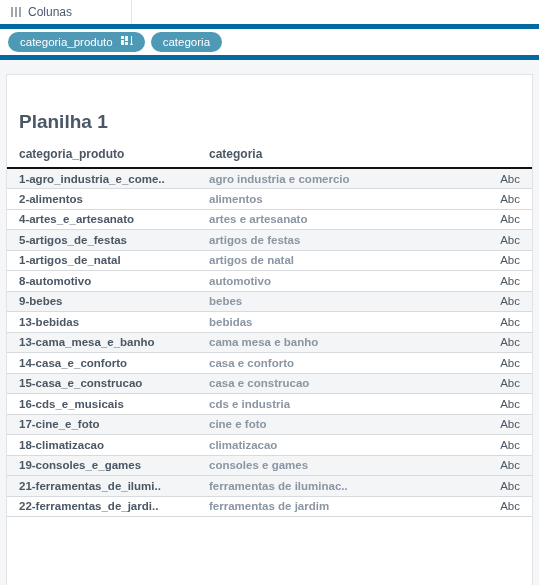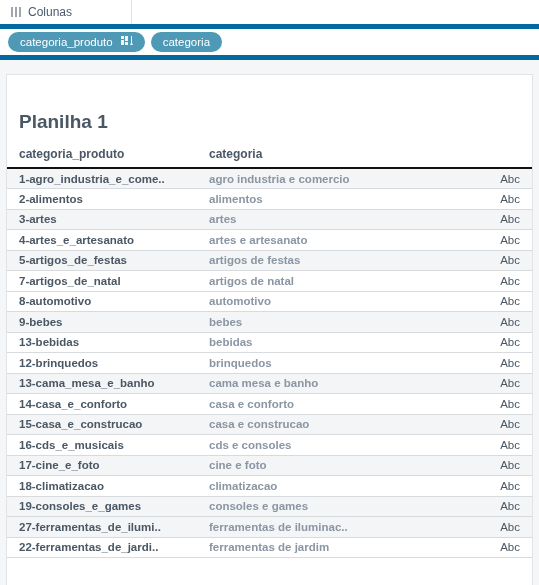--- a/index.html
+++ b/index.html
@@ -175,97 +175,87 @@
             <tr class="alt">
               <td class="c0">1-agro_industria_e_come..</td>
               <td class="c1">agro industria e comercio</td>
               <td class="c2">Abc</td>
             </tr>
             <tr>
               <td class="c0">2-alimentos</td>
               <td class="c1">alimentos</td>
               <td class="c2">Abc</td>
             </tr>
-            <tr class="alt">
-              <td class="c0">3-artes</td>
-              <td class="c1">artes</td>
-              <td class="c2">Abc</td>
-            </tr>
             <tr>
               <td class="c0">4-artes_e_artesanato</td>
               <td class="c1">artes e artesanato</td>
               <td class="c2">Abc</td>
             </tr>
             <tr class="alt">
               <td class="c0">5-artigos_de_festas</td>
               <td class="c1">artigos de festas</td>
               <td class="c2">Abc</td>
             </tr>
             <tr>
-              <td class="c0">7-artigos_de_natal</td>
+              <td class="c0">1-artigos_de_natal</td>
               <td class="c1">artigos de natal</td>
               <td class="c2">Abc</td>
             </tr>
             <tr>
               <td class="c0">8-automotivo</td>
               <td class="c1">automotivo</td>
               <td class="c2">Abc</td>
             </tr>
             <tr class="alt">
               <td class="c0">9-bebes</td>
               <td class="c1">bebes</td>
               <td class="c2">Abc</td>
             </tr>
             <tr>
               <td class="c0">13-bebidas</td>
               <td class="c1">bebidas</td>
               <td class="c2">Abc</td>
             </tr>
-            <tr>
-              <td class="c0">12-brinquedos</td>
-              <td class="c1">brinquedos</td>
-              <td class="c2">Abc</td>
-            </tr>
             <tr class="alt">
               <td class="c0">13-cama_mesa_e_banho</td>
               <td class="c1">cama mesa e banho</td>
               <td class="c2">Abc</td>
             </tr>
             <tr>
               <td class="c0">14-casa_e_conforto</td>
               <td class="c1">casa e conforto</td>
               <td class="c2">Abc</td>
             </tr>
             <tr class="alt">
               <td class="c0">15-casa_e_construcao</td>
               <td class="c1">casa e construcao</td>
               <td class="c2">Abc</td>
             </tr>
             <tr>
               <td class="c0">16-cds_e_musicais</td>
-              <td class="c1">cds e consoles</td>
+              <td class="c1">cds e industria</td>
               <td class="c2">Abc</td>
             </tr>
             <tr class="alt">
               <td class="c0">17-cine_e_foto</td>
               <td class="c1">cine e foto</td>
               <td class="c2">Abc</td>
             </tr>
             <tr>
               <td class="c0">18-climatizacao</td>
               <td class="c1">climatizacao</td>
               <td class="c2">Abc</td>
             </tr>
             <tr class="alt">
               <td class="c0">19-consoles_e_games</td>
               <td class="c1">consoles e games</td>
               <td class="c2">Abc</td>
             </tr>
             <tr class="alt">
-              <td class="c0">27-ferramentas_de_ilumi..</td>
+              <td class="c0">21-ferramentas_de_ilumi..</td>
               <td class="c1">ferramentas de iluminac..</td>
               <td class="c2">Abc</td>
             </tr>
             <tr>
               <td class="c0">22-ferramentas_de_jardi..</td>
               <td class="c1">ferramentas de jardim</td>
               <td class="c2">Abc</td>
             </tr>
           </tbody>
       </table>

